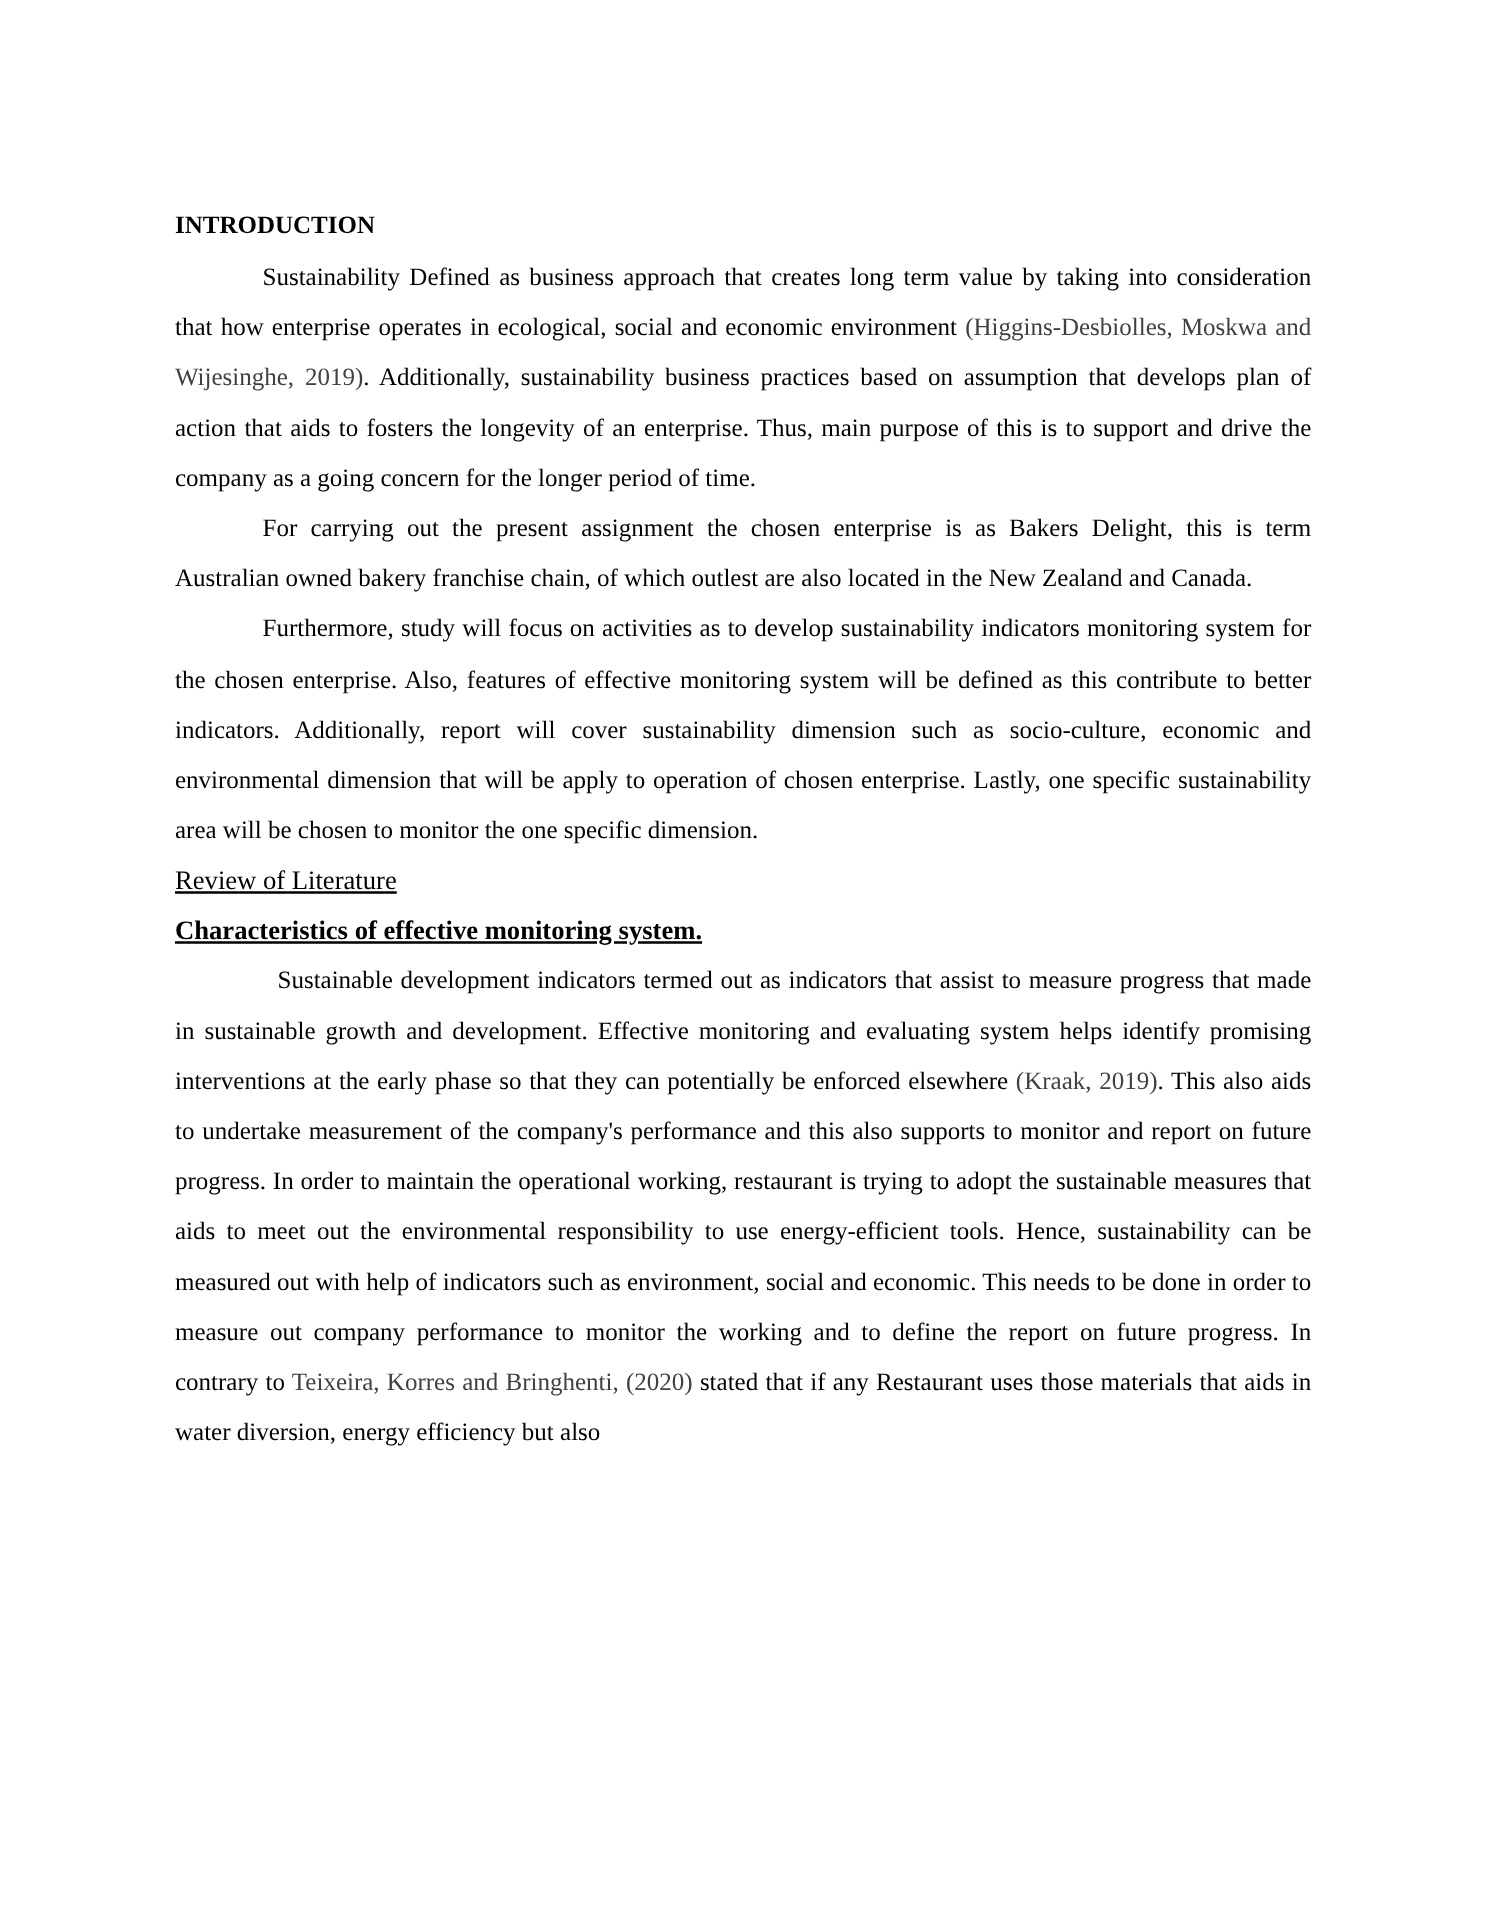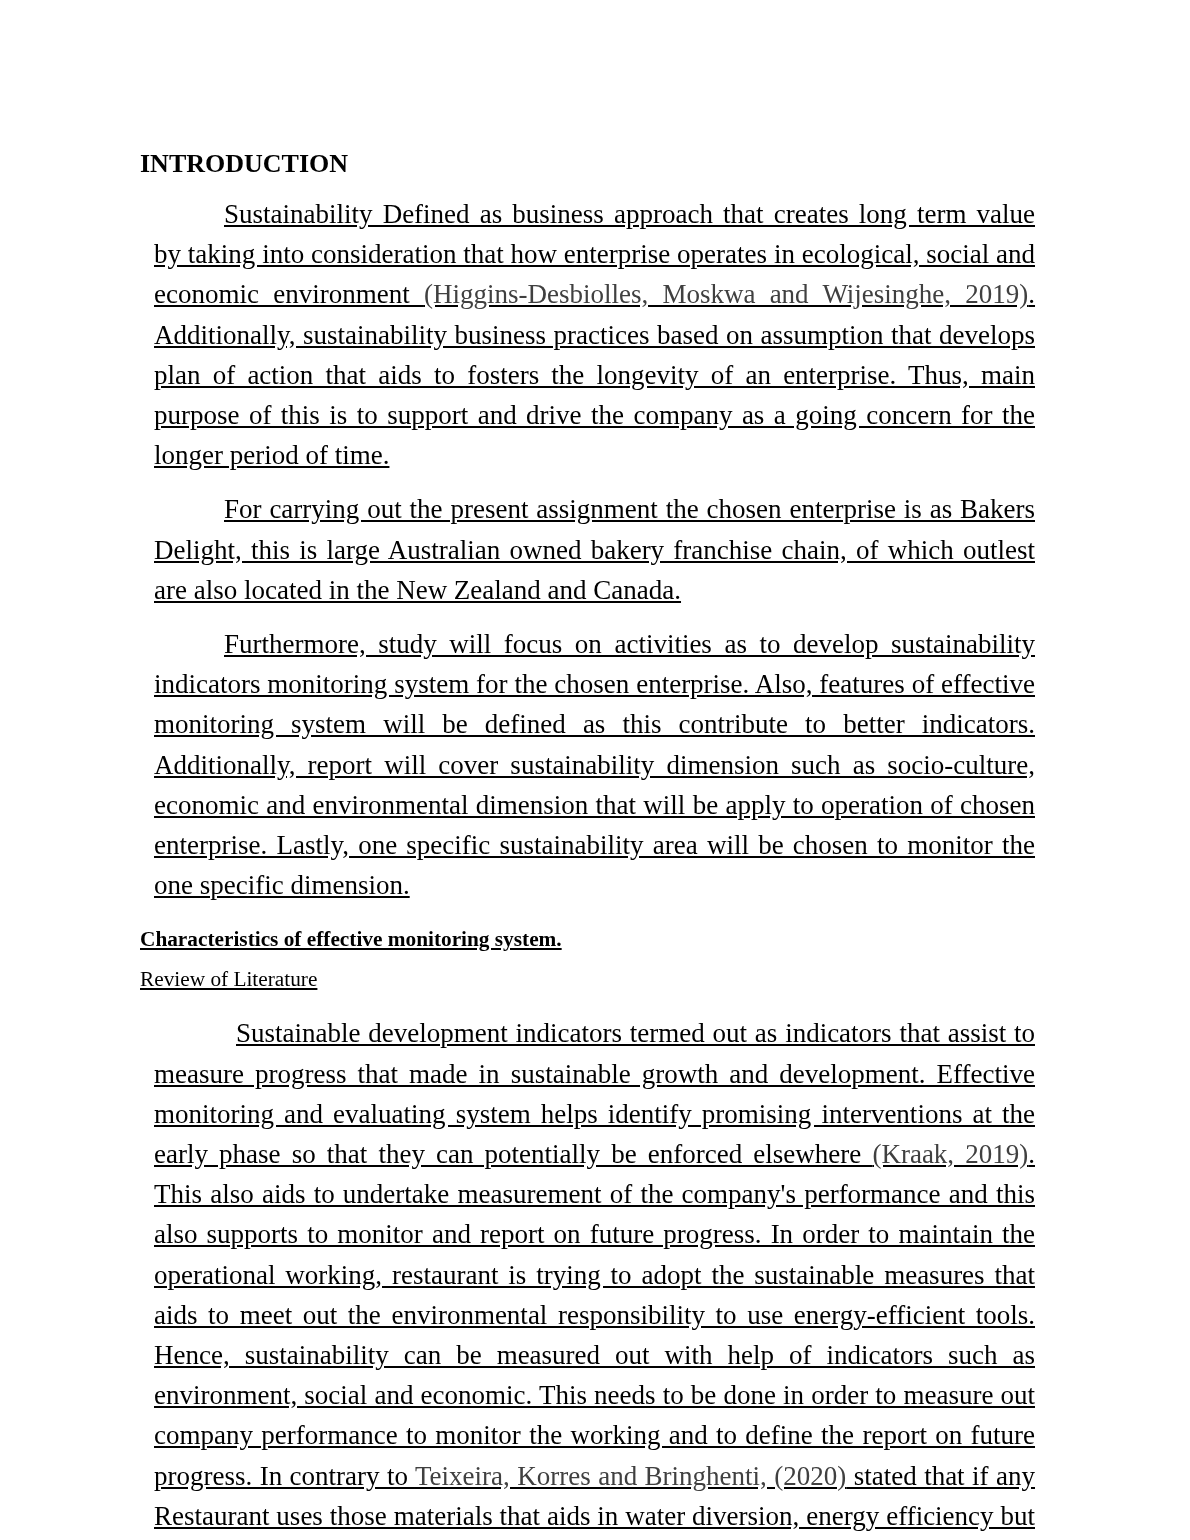--- a/index.html
+++ b/index.html
@@ -17,37 +17,36 @@
     }
     .page {
       position: absolute;
       left: 140px;
       top: 148px;
       width: 909px;
     }
     h1.section-heading {
       font-family: "Liberation Serif", serif;
       font-weight: bold;
-      font-size: 26px;
+      font-size: 20px;
       line-height: 32px;
-      margin: 0 0 6px 0;
+      margin: 16px 0 6px 0;
       padding: 0;
     }
     h1.section-heading.main-body {
       margin-top: 10px;
       margin-bottom: 6px;
     }
     p.body-para {
-      font-size: 27px;
+      font-size: 20px;
       line-height: 40.2px;
       text-align: justify;
       text-indent: 70px;
-      margin: 14px;
+      margin: 0;
       padding: 0;
-      text-decoration: underline;
     }
     p.body-para.indent-wide {
       text-indent: 82px;
     }
     .citation {
       color: #404040;
     }
     .subheading {
       font-size: 21.3px;
       line-height: 40px;
@@ -60,24 +59,24 @@
   </style>
 </head>
 <body>
 
 <div class="page">
 
   <h1 class="section-heading">INTRODUCTION</h1>
 
   <p class="body-para"><span>Sustainability Defined as business approach that creates long term value by taking into consideration that how enterprise operates in ecological, social and economic environment </span><span class="citation">(Higgins-Desbiolles, Moskwa and Wijesinghe, 2019)</span><span>. Additionally, sustainability business practices based on assumption that develops plan of action that aids to fosters the longevity of an enterprise. Thus, main purpose of this is to support and drive the company as a going concern for the longer period of time.</span></p>
 
-  <p class="body-para">For carrying out the present assignment the chosen enterprise is as Bakers Delight, this is large Australian owned bakery franchise chain, of which outlest are also located in the New Zealand and Canada.</p>
+  <p class="body-para">For carrying out the present assignment the chosen enterprise is as Bakers Delight, this is term Australian owned bakery franchise chain, of which outlest are also located in the New Zealand and Canada.</p>
 
   <p class="body-para">Furthermore, study will focus on activities as to develop sustainability indicators monitoring system for the chosen enterprise. Also, features of effective monitoring system will be defined as this contribute to better indicators. Additionally, report will cover sustainability dimension such as socio-culture, economic and environmental dimension that will be apply to operation of chosen enterprise. Lastly, one specific sustainability area will be chosen to monitor the one specific dimension.</p>
 
 
+  <div class="subheading">Review of Literature</div>
+
   <div class="subheading bold">Characteristics of effective monitoring system. </div>
-
-  <div class="subheading">Review of Literature</div>
 
   <p class="body-para indent-wide"><span>Sustainable development indicators termed out as indicators that assist to measure progress that made in sustainable growth and development. Effective monitoring and evaluating system helps identify promising interventions at the  early phase so that they can potentially be enforced elsewhere </span><span class="citation">(Kraak, 2019)</span><span>. This also aids to undertake  measurement of the company's performance and this also supports to monitor and report on future progress. In order to maintain the operational working, restaurant is trying to adopt the sustainable measures that aids to meet out the environmental responsibility to use energy-efficient tools. Hence, sustainability can be measured out with help of  indicators such as environment, social and economic. This needs to be done in order to measure out company performance to monitor the working and to define the report on future progress. In contrary to  </span><span class="citation">Teixeira, Korres and  Bringhenti, (2020)</span><span>  stated that if any Restaurant uses those materials that aids in water diversion, energy efficiency but also</span></p>
 
 </div>
 
 </body></html>

